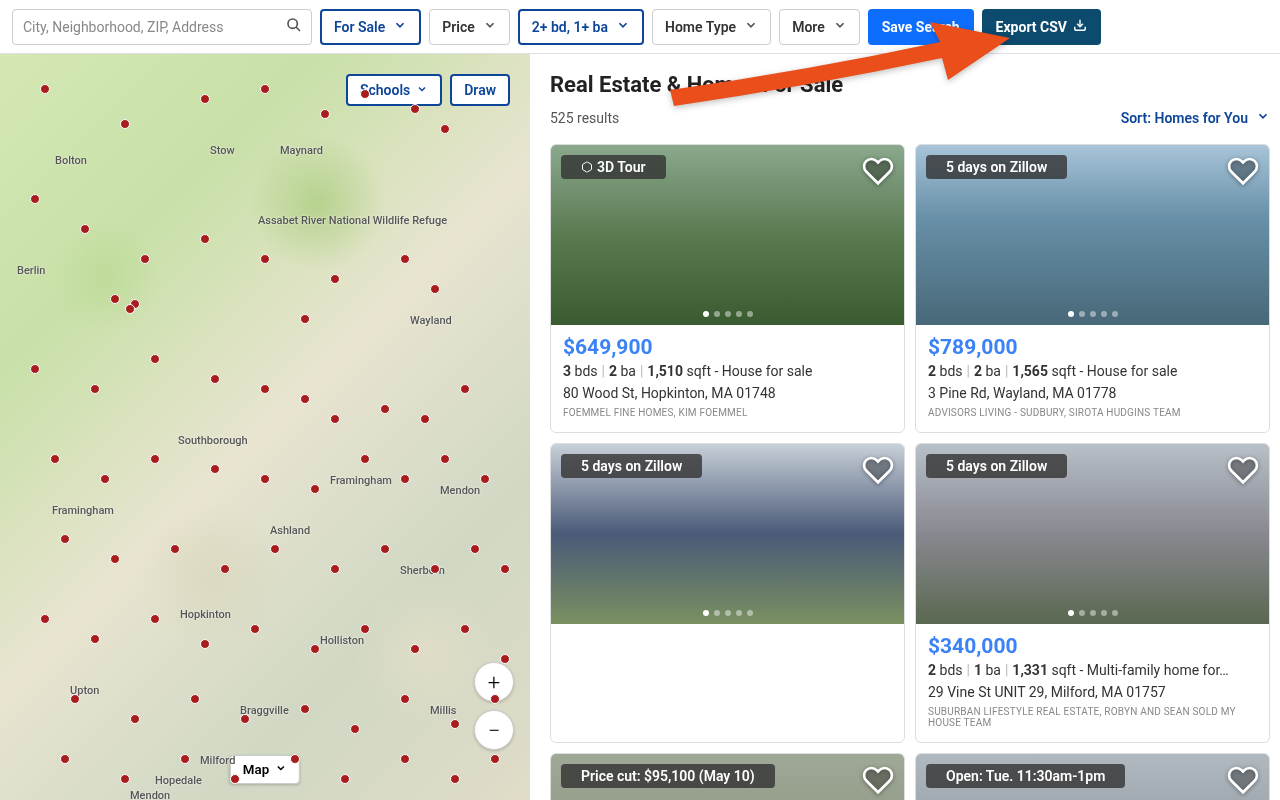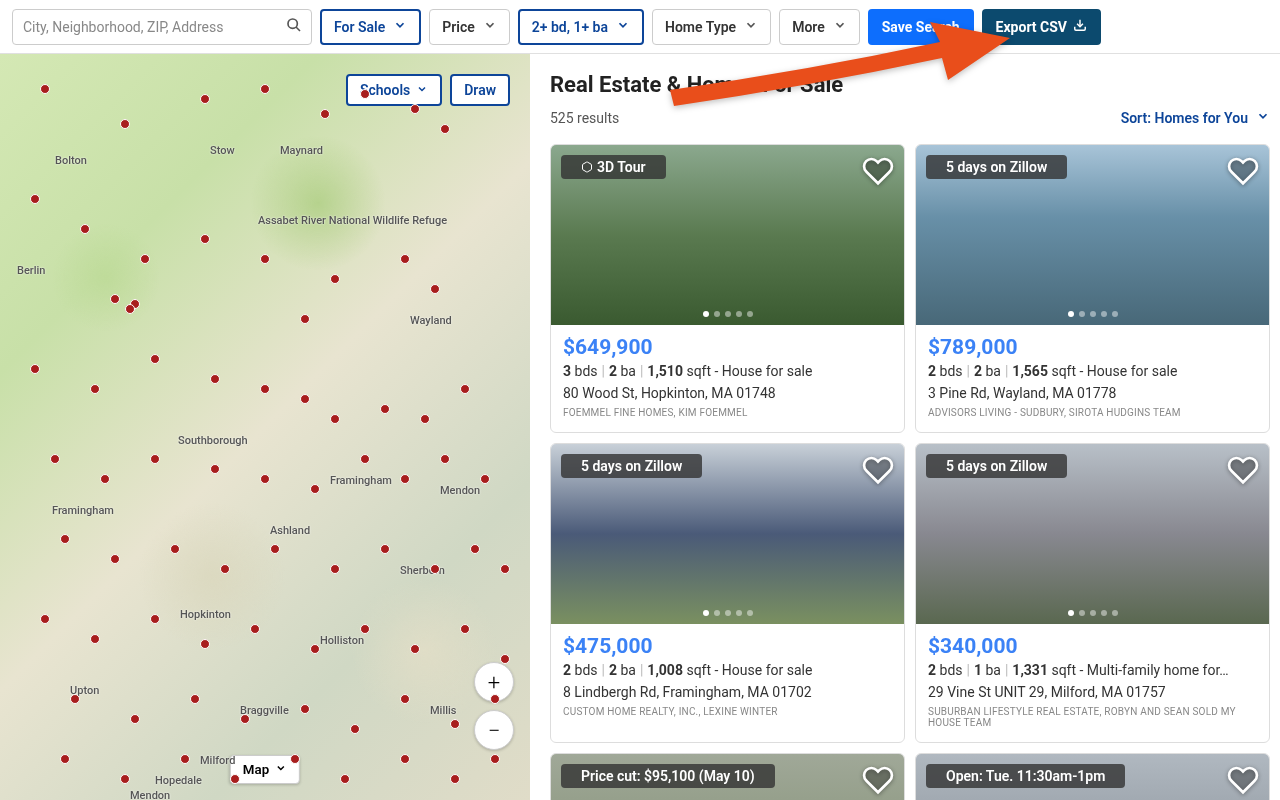--- a/index.html
+++ b/index.html
@@ -303,26 +303,20 @@
                 <path d="M20.84 4.61a5.5 5.5 0 0 0-7.78 0L12 5.67l-1.06-1.06a5.5 5.5 0 0 0-7.78 7.78l1.06 1.06L12 21.23l7.78-7.78 1.06-1.06a5.5 5.5 0 0 0 0-7.78z"></path>
               </svg></span>
             <span class="dots">
               <span class="dot on"></span>
               <span class="dot"></span>
               <span class="dot"></span>
               <span class="dot"></span>
               <span class="dot"></span>
             </span>
           </div>
-          <div class="card-body">
-            <div class="price">$475,000</div>
-            <div class="meta"><b>2</b> bds<span class="sep">|</span><b>2</b> ba<span class="sep">|</span><b>1,008</b> sqft - House for sale</div>
-            <div class="addr">8 Lindbergh Rd, Framingham, MA 01702</div>
-            <div class="agent">CUSTOM HOME REALTY, INC., Lexine Winter</div>
-          </div>
         </div>
         <div class="card">
           <div class="card-img house4">
             <span class="badge">5 days on Zillow</span>
             <span class="heart"><svg viewBox="0 0 24 24" fill="rgba(0,0,0,.25)" stroke="currentColor" stroke-width="2">
                 <path d="M20.84 4.61a5.5 5.5 0 0 0-7.78 0L12 5.67l-1.06-1.06a5.5 5.5 0 0 0-7.78 7.78l1.06 1.06L12 21.23l7.78-7.78 1.06-1.06a5.5 5.5 0 0 0 0-7.78z"></path>
               </svg></span>
             <span class="dots">
               <span class="dot on"></span>
               <span class="dot"></span>

